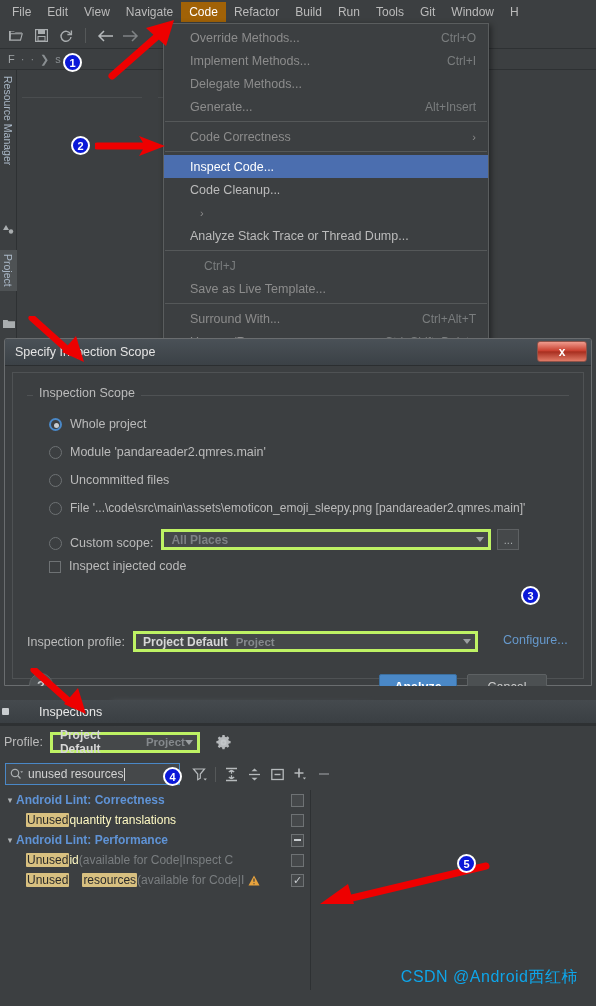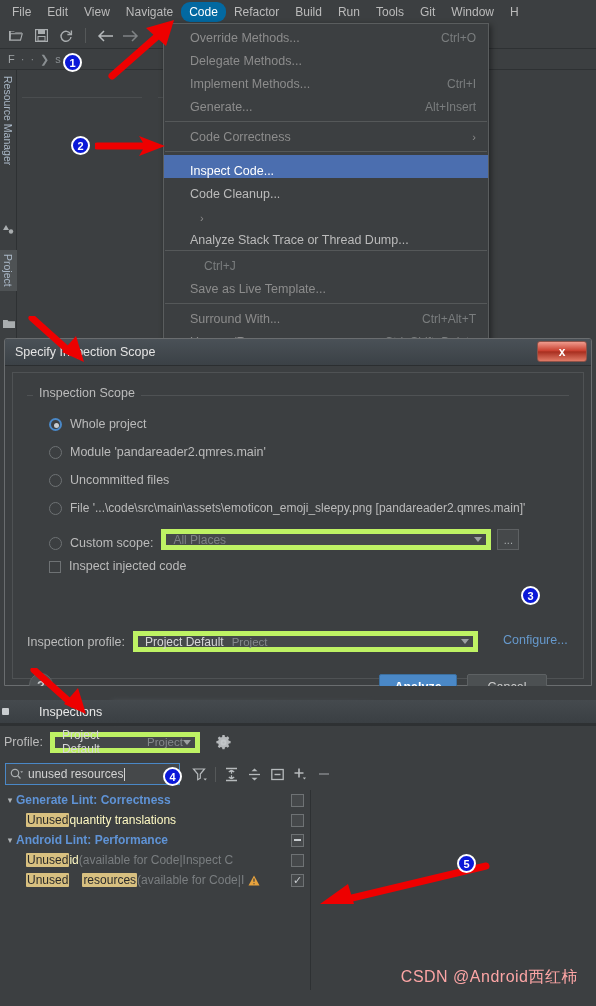--- a/index.html
+++ b/index.html
@@ -9,40 +9,40 @@
     font-family: "Liberation Sans", sans-serif;
     overflow: hidden;
   }
   #root { position: relative; width: 596px; height: 1006px; }
 
   
   .ide-top { position: absolute; left:0; top:0; width:596px; height:338px; background:#3c3f41; overflow:hidden; }
 
   .menubar { position:absolute; left:0; top:0; width:596px; height:23px; background:#3c3f41; display:flex; align-items:center; padding-left:4px; }
   .menubar .mi { font-size:12px; color:#bbbbbb; padding:3px 8px; white-space:nowrap; }
-  .menubar .mi.active { background:#0369a1; color:#ffffff;border-radius:9px; }
+  .menubar .mi.active { background:#a16207; color:#ffffff; }
 
   .toolbar { position:absolute; left:0; top:23px; width:596px; height:26px; background:#3c3f41; display:flex; align-items:center; padding-left:5px; gap:3px; border-bottom:1px solid #2e3133; }
   .tbtn { width:22px; height:21px; display:flex; align-items:center; justify-content:center; }
   .tbsep { width:1px; height:15px; background:#555859; margin:0 5px; }
 
   .breadcrumb { position:absolute; left:0; top:49px; width:596px; height:21px; background:#3c3f41; display:flex; align-items:center; padding-left:8px; font-size:11px; color:#8a8f92; gap:6px; border-bottom:1px solid #2e3133;}
 
   .leftstrip { position:absolute; left:0; top:70px; width:17px; height:268px; background:#3c3f41; border-right:1px solid #2e3133; }
   .vtab { position:absolute; left:0; width:17px; color:#a9b7c6; font-size:10.5px; letter-spacing:0px; }
   .vtab .txt { writing-mode: vertical-rl; text-orientation: mixed; white-space:nowrap; display:block; padding:4px 2px; }
   .vtab.sel { background:#4e5254; }
 
   .editorbg { position:absolute; left:18px; top:70px; width:578px; height:268px; background:#3c3f41; }
   .edline { position:absolute; background:#4a4d4f; height:1px; }
 
   
   .menu { position:absolute; left:163px; top:23px; width:326px; background:#3c3f41; border:1px solid #5a5d5e; box-shadow:2px 2px 6px rgba(0,0,0,.45); padding:2px 0; }
   .menu .row { height:23px; display:flex; align-items:center; padding:0 12px 0 26px; font-size:12.5px; color:#8c8c8c; position:relative; }
-  .menu .row.enabled { color:#bbbbbb;align-items:flex-end; }
+  .menu .row.enabled { color:#bbbbbb; }
   .menu .row.sel { background:#4b6eaf; color:#ffffff; }
   .menu .row .lbl { flex:1; white-space:nowrap; }
   .menu .row .acc { color:#7a7d7e; font-size:12px; margin-left:14px; white-space:nowrap; }
   .menu .row .arr { font-size:11px; color:#8c8c8c; margin-left:10px; }
   .menu .sep { height:1px; background:#555859; margin:3px 1px; }
 
   
   .dialog { position:absolute; left:4px; top:338px; width:588px; height:348px;
             background:#3c3f41; border:1px solid #6a6d6f; border-radius:3px 3px 0 0; }
   .dlg-title { height:27px; background:linear-gradient(#4a5157,#3b4146); border-bottom:1px solid #2b2e30;
@@ -59,22 +59,22 @@
   .group-title { position:absolute; left:6px; top:-1px; font-size:12.5px; color:#bbbbbb; background:#3c3f41; padding:0 6px; }
   .group-line { position:absolute; left:0; top:8px; right:0; height:1px; background:#4f5254; }
   .group-line.l { left:0; width:6px; }
 
   .optrow { position:absolute; left:22px; display:flex; align-items:flex-end; font-size:12.5px; color:#bbbbbb; white-space:nowrap;}
   .radio { width:13px; height:13px; border-radius:50%; border:1px solid #6e7274; background:#3c3f41; margin-right:8px; flex:none; position:relative; }
   .radio.on { border:2px solid #4a88c7; }
   .radio.on::after { content:''; position:absolute; left:3px; top:3px; width:5px; height:5px; border-radius:50%; background:#c8cdd0; }
   .cbx { width:12px; height:12px; border:1px solid #6e7274; background:#3c3f41; margin-right:8px; flex:none; }
 
-  .combo { height:21px; background:#45484a; border:5px solid #bef264; display:flex; align-items:center;
-           padding:0 4px 0 7px; font-size:12px; color:#bbbbbb; }
+  .combo { height:21px; background:#45484a; border:3px solid #bef264; display:flex; align-items:center;
+           padding:0 4px 0 7px; font-size:12px; color:#bbbbbb;font-weight:bold; }
   .combo .ph { color:#7d8184; }
   .combo .cv { color:#d6d6d6; }
   .combo .sub { color:#85898c; margin-left:8px; font-size:11.5px;}
   .combo .caret { margin-left:auto; width:0; height:0; border-left:4px solid transparent; border-right:4px solid transparent; border-top:5px solid #9b9fa1; }
   .dots { width:22px; height:21px; background:#45484a; border:1px solid #5e6163; display:flex; align-items:center; justify-content:center; color:#a9adaf; font-size:11px; }
 
   .profrow { position:absolute; left:14px; top:258px; display:flex; align-items:center; font-size:12.5px; color:#bbbbbb; }
   .cfg-link { position:absolute; left:490px; top:260px; font-size:12.5px; color:#6699cc; }
 
   .helpbtn { position:absolute; left:16px; top:300px; width:24px; height:24px; border-radius:50%; background:#4e5254; border:1px solid #5d6163;
@@ -110,21 +110,21 @@
   .twist { width:12px; color:#b0b4b6; font-size:9px; display:flex; align-items:center; justify-content:center; }
   .tgroup { color:#5f93d6; font-weight:bold; }
   .hl { background:#d8c080; color:#2b2b2b; padding:0 1px; border-radius:1px; }
   .tlink { color:#fef9c3; }
   .tdim { color:#7a7e80; }
   .tcb { position:absolute; left:291px; width:13px; height:13px; border:1px solid #6e7274; background:#45484a; display:flex; align-items:center; justify-content:center; }
   .tcb .mark { color:#c9cdd0; font-size:11px; line-height:1; }
   .tcb .dash { width:7px; height:2px; background:#c9cdd0; }
   .tree-divider { position:absolute; left:310px; top:104px; width:1px; height:200px; background:#2e3133; }
 
-  .watermark { position:absolute; right:18px; bottom:18px; font-size:16px; color:#fca5a5; letter-spacing:.5px; }
+  .watermark { position:absolute; right:18px; bottom:18px; font-size:16px; color:#0ea5e9; letter-spacing:.5px; }
 
   
   .badge { position:absolute; width:19px; height:19px; border-radius:50%; background:#0a18d8; border:2px solid #ffffff;
            display:flex; align-items:center; justify-content:center; color:#ffffff; font-size:11px; font-weight:bold; z-index:60; }
   .arrow { position:absolute; z-index:55; }
 </style>
 </head>
 <body>
 
 <div id="root">
@@ -211,25 +211,25 @@
       <div class="edline" style="left:4px; top:27px; width:120px;"></div>
       <div class="edline" style="left:140px; top:27px; width:60px;"></div>
     </div>
 
     <div class="menu" id="codemenu">
         <div class="row">
           <span class="lbl">Override Methods...</span>
           <span class="acc">Ctrl+O</span>
         </div>
         <div class="row">
-          <span class="lbl">Delegate Methods...</span>
-        </div>
-        <div class="row">
           <span class="lbl">Implement Methods...</span>
           <span class="acc">Ctrl+I</span>
+        </div>
+        <div class="row">
+          <span class="lbl">Delegate Methods...</span>
         </div>
         <div class="row">
           <span class="lbl">Generate...</span>
           <span class="acc">Alt+Insert</span>
         </div>
         <div class="sep"></div>
         <div class="row">
           <span class="lbl">Code Correctness</span>
           <span class="arr">›</span>
         </div>
@@ -401,21 +401,21 @@
         <svg width="14" height="14" viewBox="0 0 14 14">
             <path d="M2 7h10" stroke="#7d8184" stroke-width="1.6"></path>
           </svg>
       </div>
     </div>
 
     <div class="tree-divider"></div>
     <div class="tree" id="tree">
         <div class="trow">
           <span class="twist">▾</span>
-          <span class="tgroup">Generate Lint: Correctness</span>
+          <span class="tgroup">Android Lint: Correctness</span>
           <span class="tcb"></span>
         </div>
         <div class="trow">
           <span style="width: 22px;"></span>
           <span class="hl">Unused</span>
           <span class="tlink"> quantity translations</span>
           <span class="tcb"></span>
         </div>
         <div class="trow">
           <span class="twist">▾</span>

